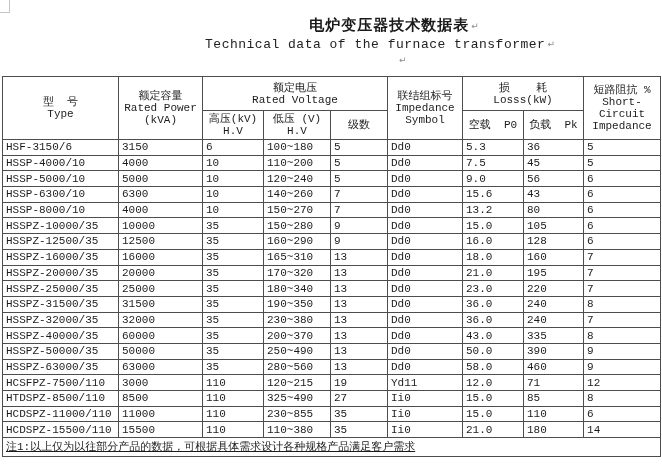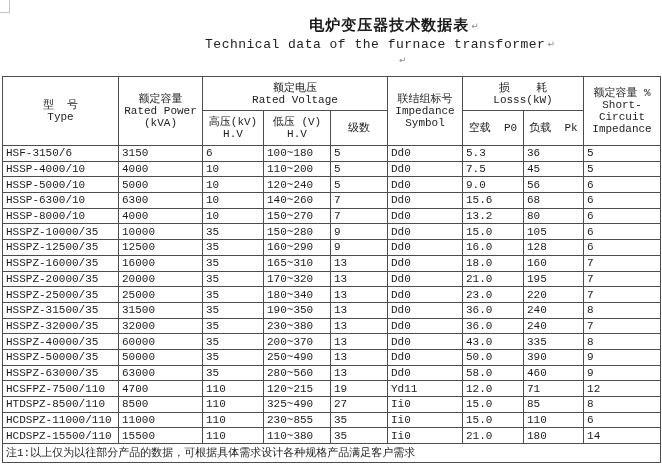--- a/index.html
+++ b/index.html
@@ -25,26 +25,26 @@
   table.data{
     position:absolute;left:2px;top:76px;width:658px;
     border-collapse:collapse;table-layout:fixed;
   }
   table.data td{
     border:1px solid #4d4d4d;
     font-size:11px;line-height:12px;
     overflow:hidden;white-space:nowrap;
   }
   tr.h1{height:34px;}
-  tr.h2{height:35px;margin-top:20px;}
+  tr.h2{height:29px;margin-top:20px;}
   td.hc{text-align:center;vertical-align:middle;padding:0;}
   td.hc div{white-space:pre;}
   tr.data-row{height:15.7px;}
   tr.data-row td{padding:0 0 0 3px;vertical-align:middle;}
-  tr.note-row{height:19px;}
+  tr.note-row{height:19px;text-decoration:underline;}
   tr.note-row td{padding:1px 0 1px 3px;vertical-align:middle;}
 </style>
 </head>
 <body>
 
 <div class="corner-mark"></div>
 
 <div class="title-line title-zh"><span>电炉变压器技术数据表</span><span class="pmark">↵</span></div>
 
 <div class="title-line title-en"><span>Technical data of the furnace transformer</span><span class="pmark">↵</span></div>
@@ -81,21 +81,21 @@
       <td class="hc" rowspan="2">
         <div>联结组标号</div>
         <div>Impedance</div>
         <div>Symbol</div>
       </td>
       <td class="hc" colspan="2">
         <div>损    耗</div>
         <div>Losss(kW)</div>
       </td>
       <td class="hc" rowspan="2">
-        <div>额定容量 %</div>
+        <div>短路阻抗 %</div>
         <div>Short-</div>
         <div>Circuit</div>
         <div>Impedance</div>
       </td>
     </tr>
     <tr class="h2">
       <td class="hc">
         <div>高压(kV)</div>
         <div>H.V</div>
       </td>
@@ -149,21 +149,21 @@
         <td>6</td>
       </tr>
       <tr class="data-row">
         <td>HSSP-6300/10</td>
         <td>6300</td>
         <td>10</td>
         <td>140~260</td>
         <td>7</td>
         <td>Dd0</td>
         <td>15.6</td>
-        <td>68</td>
+        <td>43</td>
         <td>6</td>
       </tr>
       <tr class="data-row">
         <td>HSSP-8000/10</td>
         <td>4000</td>
         <td>10</td>
         <td>150~270</td>
         <td>7</td>
         <td>Dd0</td>
         <td>13.2</td>
@@ -275,21 +275,21 @@
         <td>35</td>
         <td>280~560</td>
         <td>13</td>
         <td>Dd0</td>
         <td>58.0</td>
         <td>460</td>
         <td>9</td>
       </tr>
       <tr class="data-row">
         <td>HCSFPZ-7500/110</td>
-        <td>4700</td>
+        <td>3000</td>
         <td>110</td>
         <td>120~215</td>
         <td>19</td>
         <td>Yd11</td>
         <td>12.0</td>
         <td>71</td>
         <td>12</td>
       </tr>
       <tr class="data-row">
         <td>HTDSPZ-8500/110</td>

